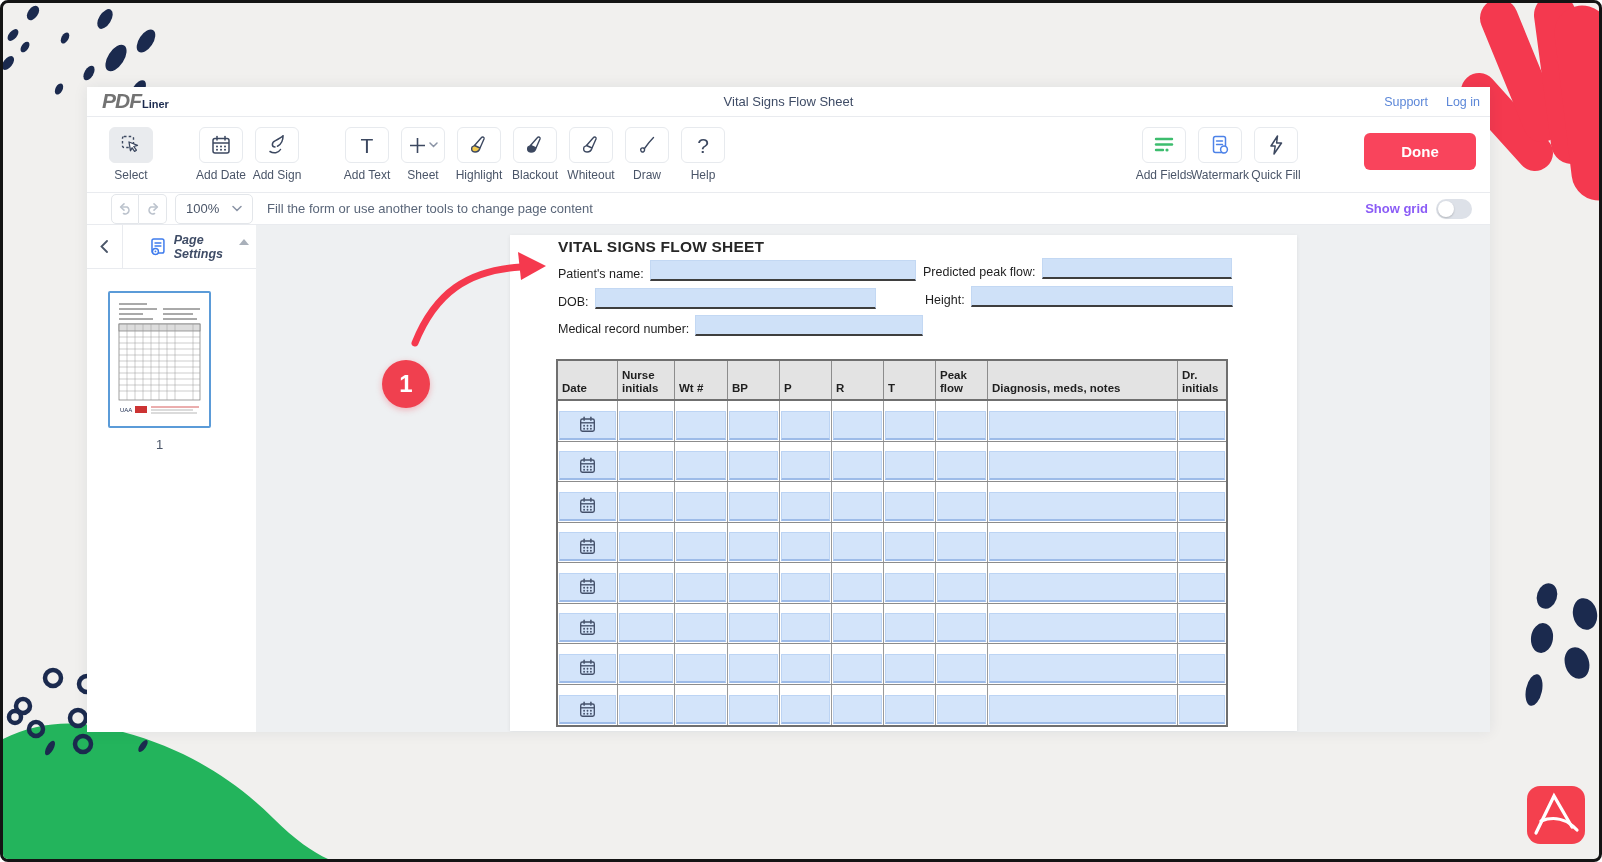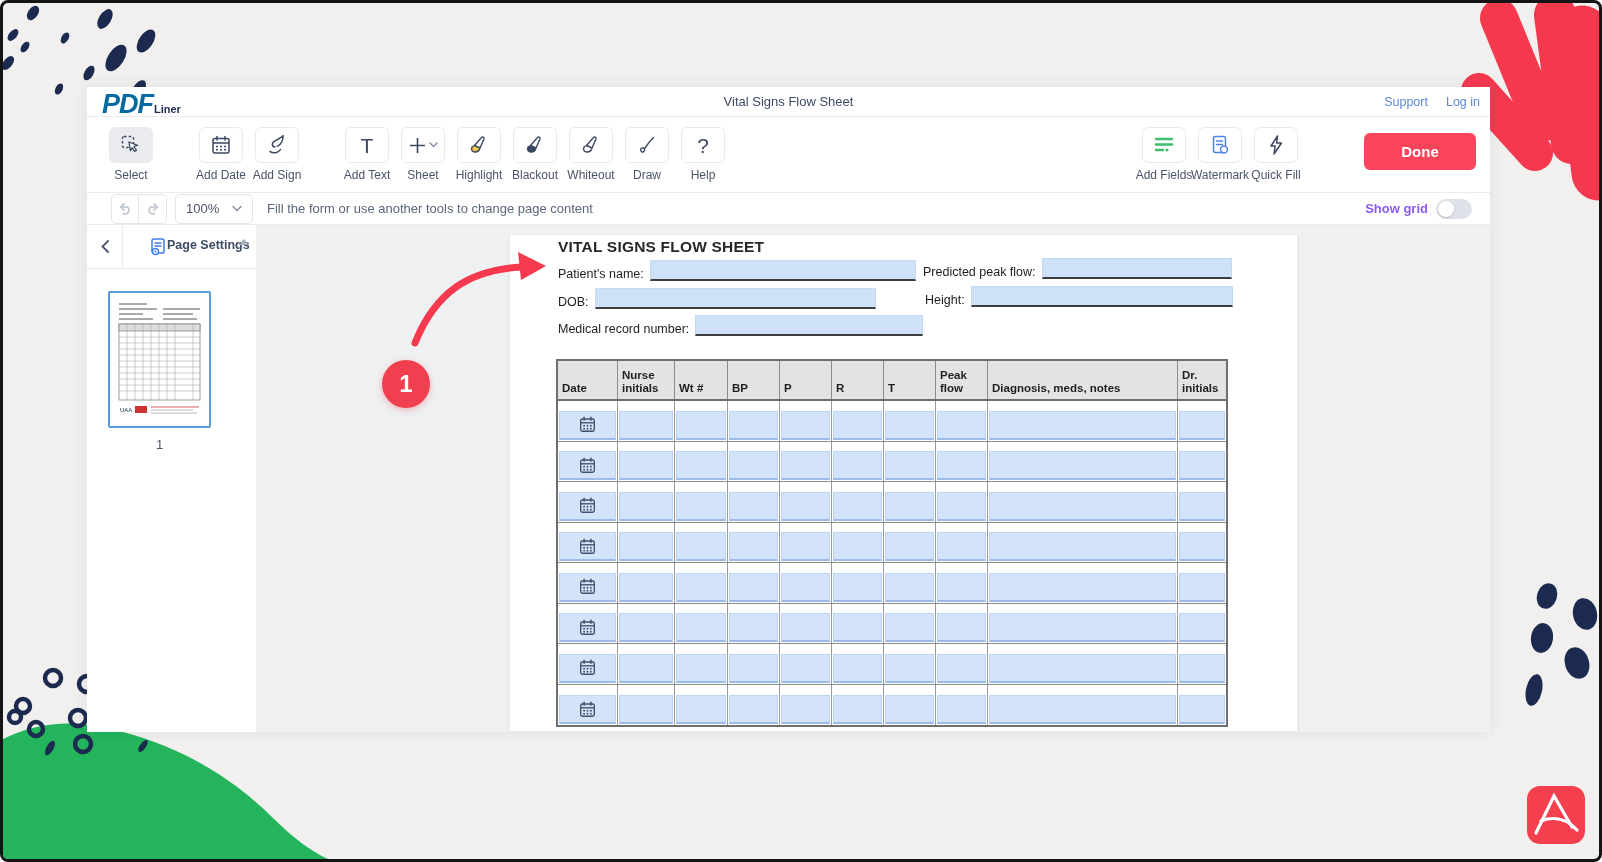--- a/index.html
+++ b/index.html
@@ -10,21 +10,21 @@
   
   .decor { position:absolute; pointer-events:none; }
 
   
   .app { position:absolute; left:84px; top:84px; width:1403px; height:645px;
          background:#fff; box-shadow:0 0 14px rgba(30,40,70,.08); display:flex; flex-direction:column; }
 
   
   .hdr { position:relative; height:30px; border-bottom:1px solid #e9ebef; display:flex; align-items:center; flex:0 0 30px; }
   .logo { position:absolute; left:15px; top:2px; display:flex; align-items:baseline; cursor:pointer; }
-  .logo .pdf { color:#0369a1; font-size:27px; font-weight:bold; letter-spacing:-1px; font-style:italic; }
+  .logo .pdf { color:#737373; font-size:21px; font-weight:bold; letter-spacing:-1px; font-style:italic; }
   .logo .liner { color:#1d2c50; font-size:11px; font-weight:bold; margin-left:1px; }
   .search { position:absolute; left:92px; top:1px; width:345px; height:28px; border:1px solid #e0e4e9; border-radius:5px;
             display:flex; align-items:center; padding:0 10px; background:#fff; }
   .search input { flex:1; border:none; outline:none; font-size:14.5px; color:#55627a; font-family:inherit; background:transparent; }
   .search input::placeholder { color:#a9b3c2; }
   .doc-title { position:absolute; left:0; right:0; text-align:center; font-size:13px; color:#3f4c66; }
   .hdr-links { position:absolute; right:10px; display:flex; gap:18px; font-size:12.5px; color:#5c87d8; }
   .hdr-links span { cursor:pointer; }
 
   
@@ -55,21 +55,21 @@
   .grid-ctl .glabel { font-size:13px; font-weight:bold; color:#8b5cf6; }
   .toggle { width:36px; height:20px; background:#dde1e8; border-radius:10px; position:relative; cursor:pointer; }
   .toggle .knob { position:absolute; left:2px; top:2px; width:16px; height:16px; background:#fff; border-radius:50%;
                   box-shadow:0 1px 2px rgba(0,0,0,.2); }
 
   
   .content { position:relative; flex:1; display:flex; overflow:hidden; }
   .sidebar { width:169px; background:#fff; position:relative; flex:0 0 169px; }
   .sb-head { height:44px; border-bottom:1px solid #e9ebef; display:flex; align-items:center; }
   .sb-collapse { width:36px; height:100%; border-right:1px solid #e9ebef; display:flex; align-items:center; justify-content:center; cursor:pointer; }
-  .sb-title { display:flex; align-items:flex-start; gap:0; margin-left:26px; font-size:12.5px; font-weight:bold; color:#3f4c66; cursor:pointer; }
+  .sb-title { display:flex; align-items:center; gap:7px; margin-left:26px; font-size:12.5px; font-weight:bold; color:#3f4c66; cursor:pointer;font-style:italic; }
   .thumb { position:absolute; left:21px; top:66px; width:103px; height:137px; border:2px solid #5b9bd8; border-radius:2px;
            background:#fff; padding:3px; cursor:pointer; }
   .pagenum { position:absolute; left:21px; top:212px; width:103px; text-align:center; font-size:13px; color:#4a5568; }
   .scroll-up { position:absolute; right:7px; top:14px; width:0; height:0; border-left:5px solid transparent;
                border-right:5px solid transparent; border-bottom:6px solid #a9b0ba; cursor:pointer; }
 
   .canvas { flex:1; background:#eef0f2; position:relative; }
   .page { position:absolute; left:254px; top:10px; width:787px; height:496px; background:#fff;
           box-shadow:0 1px 4px rgba(0,0,0,.08); overflow:hidden; }
   .ptitle { position:absolute; left:48px; top:3px; font-size:15.5px; font-weight:bold; color:#272727; letter-spacing:.2px; }

